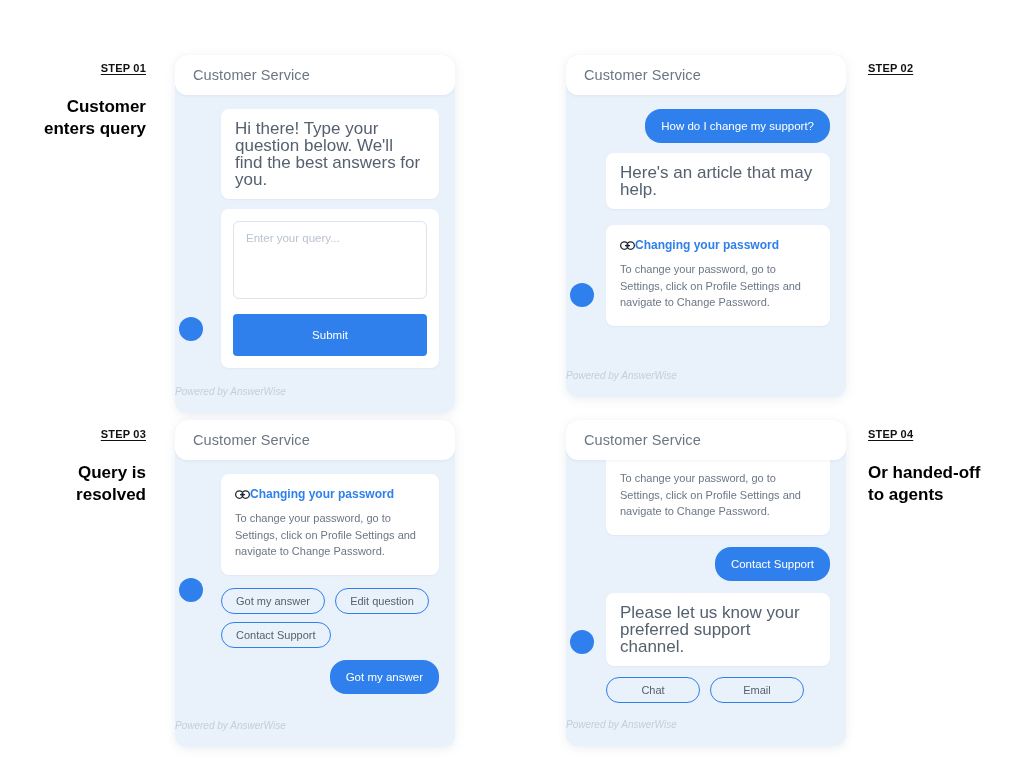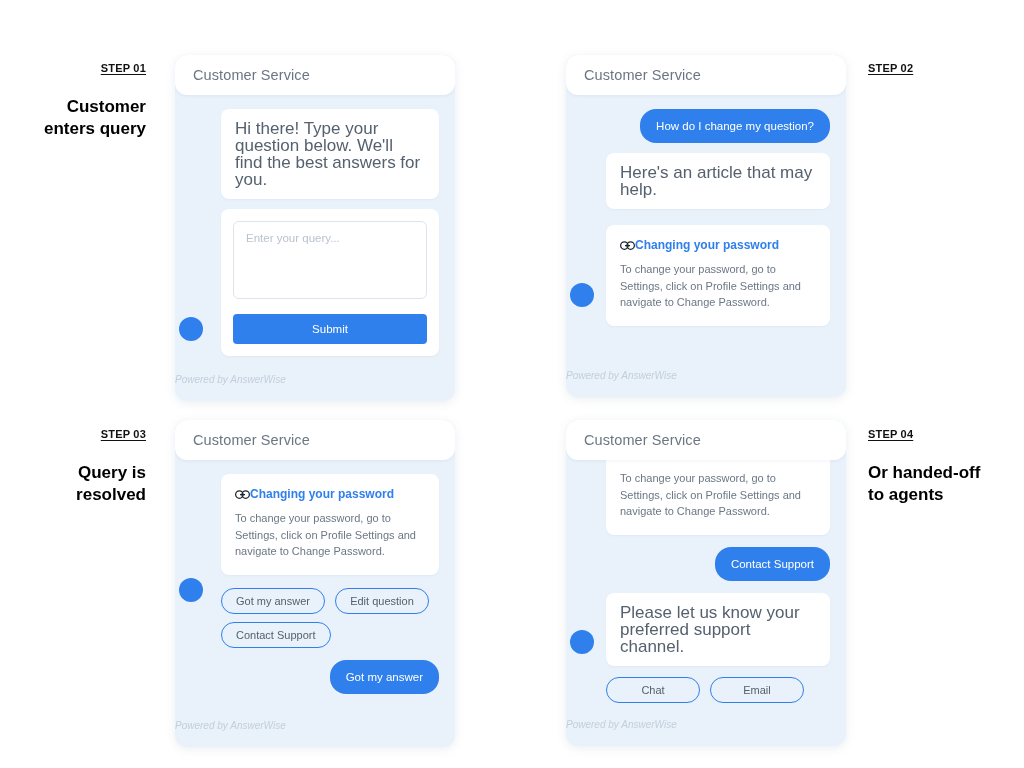--- a/index.html
+++ b/index.html
@@ -161,21 +161,21 @@
     font-family: "Liberation Sans", sans-serif;
     font-size: 11.5px;
     color: #55616f;
     resize: none;
     outline: none;
   }
   .query-box::placeholder { color: #b9c3ce; }
   .submit-btn {
     width: 100%;
     margin-top: 11px;
-    height: 30px;
+    height: 42px;
     background: #2f80ed;
     color: #ffffff;
     border: none;
     border-radius: 4px;
     font-family: "Liberation Sans", sans-serif;
     font-size: 11.5px;
     cursor: pointer;
   }
 
   
@@ -234,21 +234,21 @@
   </div>
 
   <div class="panel" style="left:566px; top:55px;">
     <div class="panel-header">
       <span class="panel-title">Customer Service</span>
     </div>
     <div class="panel-body">
       <div class="avatar" style="top:188px;"></div>
 
       <div class="row right" style="margin-bottom:10px;">
-        <div class="bubble-user">How do I change my question?</div>
+        <div class="bubble-user">How do I change my support?</div>
       </div>
 
       <div class="row left" style="padding-left:24px; margin-bottom:16px;">
         <div class="bubble-bot" style="width:100%;">Here's an article that may help.</div>
       </div>
 
       <div style="padding-left:24px;">
         <div class="card-article">
           <div class="article-head">
             <svg class="link-icon" viewBox="0 0 24 14">

